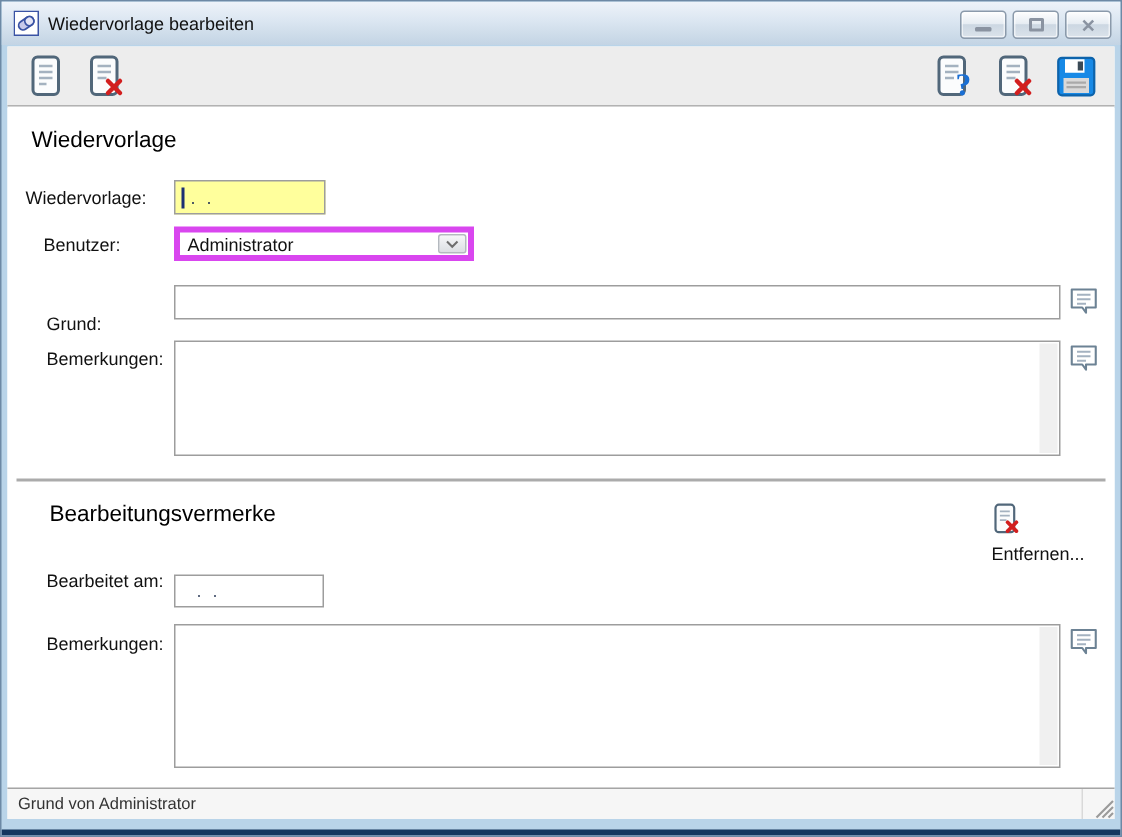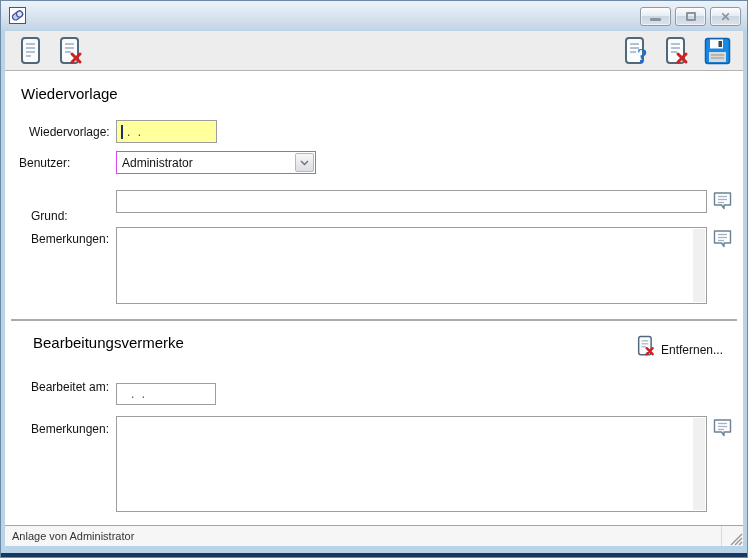--- a/index.html
+++ b/index.html
@@ -53,36 +53,36 @@
   .form-label { position:absolute; font-size:12px; color:#111; }
 
   .field {
     position:absolute; border:1px solid #9d9d9d; background:#fff;
     font-size:12px; color:#222; display:flex; align-items:center;
   }
   .field.yellow { background:#ffff9c; }
   .caret { display:inline-block; width:2px; height:14px; background:#1c2f72; margin-left:4px; }
   .mask-text { letter-spacing:2px; color:#33425c; margin-left:4px; white-space:pre; }
 
-  .combo { position:absolute; border:1px solid #d946ef; background:#fff; display:flex; align-items:center; }
+  .combo { position:absolute; border:4px solid #d946ef; background:#fff; display:flex; align-items:center; }
   .combo-value { flex:1; font-size:12px; color:#111; padding-left:5px; }
   .combo-btn {
     width:19px; align-self:stretch; margin:1px; border:1px solid #b4b9bf; border-radius:2px;
     background:linear-gradient(#f6f7f8,#e9ebee 50%,#dcdfe3);
     display:flex; align-items:center; justify-content:center;
   }
 
   .textarea-box { position:absolute; border:1px solid #9d9d9d; background:#fff; }
   .scroll-strip { position:absolute; top:1px; bottom:1px; right:1px; width:12px; background:#f0f0f0; }
 
   .comment-btn { position:absolute; width:22px; height:20px; cursor:default; }
 
   .divider { position:absolute; height:2px; background:#ababab; }
 
-  .remove-btn { position:absolute; display:flex; align-items:flex-end; gap:5px; cursor:default; }
+  .remove-btn { position:absolute; display:flex; align-items:flex-start; gap:5px; cursor:default;flex-direction:column; }
   .remove-label { font-size:12px; color:#111; }
 
   
   .statusbar {
     position:absolute; left:0; right:0; bottom:0; height:21px;
     background:#f6f6f6; border-top:1px solid #a5a5a5;
     display:flex; align-items:center;
   }
   .status-text { font-size:11px; color:#333; padding-left:7px; flex:1; }
   .grip { width:22px; height:100%; border-left:1px solid #d9d9d9; display:flex; align-items:flex-end; justify-content:flex-end; }
@@ -93,20 +93,21 @@
 <div class="window">
 
   <div class="titlebar">
     <svg class="app-icon" viewBox="0 0 17 17">
       <rect x="0.5" y="0.5" width="16" height="16" fill="#fff" stroke="#3a53a4"></rect>
       <g transform="rotate(-35 8.5 8.5)">
         <rect x="3" y="5.5" width="11" height="6" rx="3" fill="#c7c9ea" stroke="#3a53a4" stroke-width="1.2"></rect>
         <rect x="8" y="5.5" width="6" height="6" rx="3" fill="#e4e5f5" stroke="#3a53a4" stroke-width="1.2"></rect>
       </g>
     </svg>
+    <span class="title-text">Wiedervorlage bearbeiten</span>
     <div class="caption-buttons">
       <div class="cap-btn">
           <span class="min-glyph"></span>
         </div>
       <div class="cap-btn">
           <span class="max-glyph"></span>
         </div>
       <div class="cap-btn">
           <span class="close-glyph">✕</span>
         </div>
@@ -165,27 +166,27 @@
             <line x1="7" y1="21" x2="20" y2="21" stroke="#a9a9a9" stroke-width="1.5"></line>
           </svg>
         </div>
       </div>
     </div>
 
     <div class="main">
 
       <div class="section-heading" style="left:16px; top:13px;">Wiedervorlage</div>
 
-      <div class="form-label" style="left:24px; top:53px;">Wiedervorlage:</div>
+      <div class="form-label" style="left:12px; top:53px;">Wiedervorlage:</div>
       <div class="field yellow" style="left:111px; top:48px; width:101px; height:23px;">
         <span class="caret"></span>
           <span class="mask-text">. .</span>
       </div>
 
-      <div class="form-label" style="left:14px; top:84px;">Benutzer:</div>
+      <div class="form-label" style="left:24px; top:84px;">Benutzer:</div>
       <div class="combo" style="left:111px; top:79px; width:200px; height:23px;">
         <span class="combo-value">Administrator</span>
         <span class="combo-btn">
           <svg width="9" height="6" viewBox="0 0 9 6">
               <polyline points="1,1 4.5,4.5 8,1" fill="none" stroke="#6e6e6e" stroke-width="1.4"></polyline>
             </svg>
         </span>
       </div>
 
       <div class="form-label" style="left:26px; top:137px;">Grund:</div>
@@ -245,21 +246,21 @@
           <path d="M2.5 2 h16 v12 h-7 l-2.5 3.5 v-3.5 h-6.5 z" fill="#fff" stroke="#6c8294" stroke-width="1.4" stroke-linejoin="round" transform="scale(-1,1) translate(-21,0)"></path>
           <line x1="6" y1="5.5" x2="15" y2="5.5" stroke="#a4b2c0" stroke-width="1.3"></line>
           <line x1="6" y1="8.5" x2="15" y2="8.5" stroke="#a4b2c0" stroke-width="1.3"></line>
           <line x1="6" y1="11.5" x2="12" y2="11.5" stroke="#a4b2c0" stroke-width="1.3"></line>
         </svg>
       </div>
 
     </div>
 
     <div class="statusbar">
-      <span class="status-text">Anlage von Administrator</span>
+      <span class="status-text">Grund von Administrator</span>
       <div class="grip">
         <svg width="14" height="14" viewBox="0 0 14 14">
           <line x1="13" y1="2" x2="2" y2="13" stroke="#9a9a9a" stroke-width="1.4"></line>
           <line x1="13" y1="6" x2="6" y2="13" stroke="#9a9a9a" stroke-width="1.4"></line>
           <line x1="13" y1="10" x2="10" y2="13" stroke="#9a9a9a" stroke-width="1.4"></line>
         </svg>
       </div>
     </div>
 
   </div>

